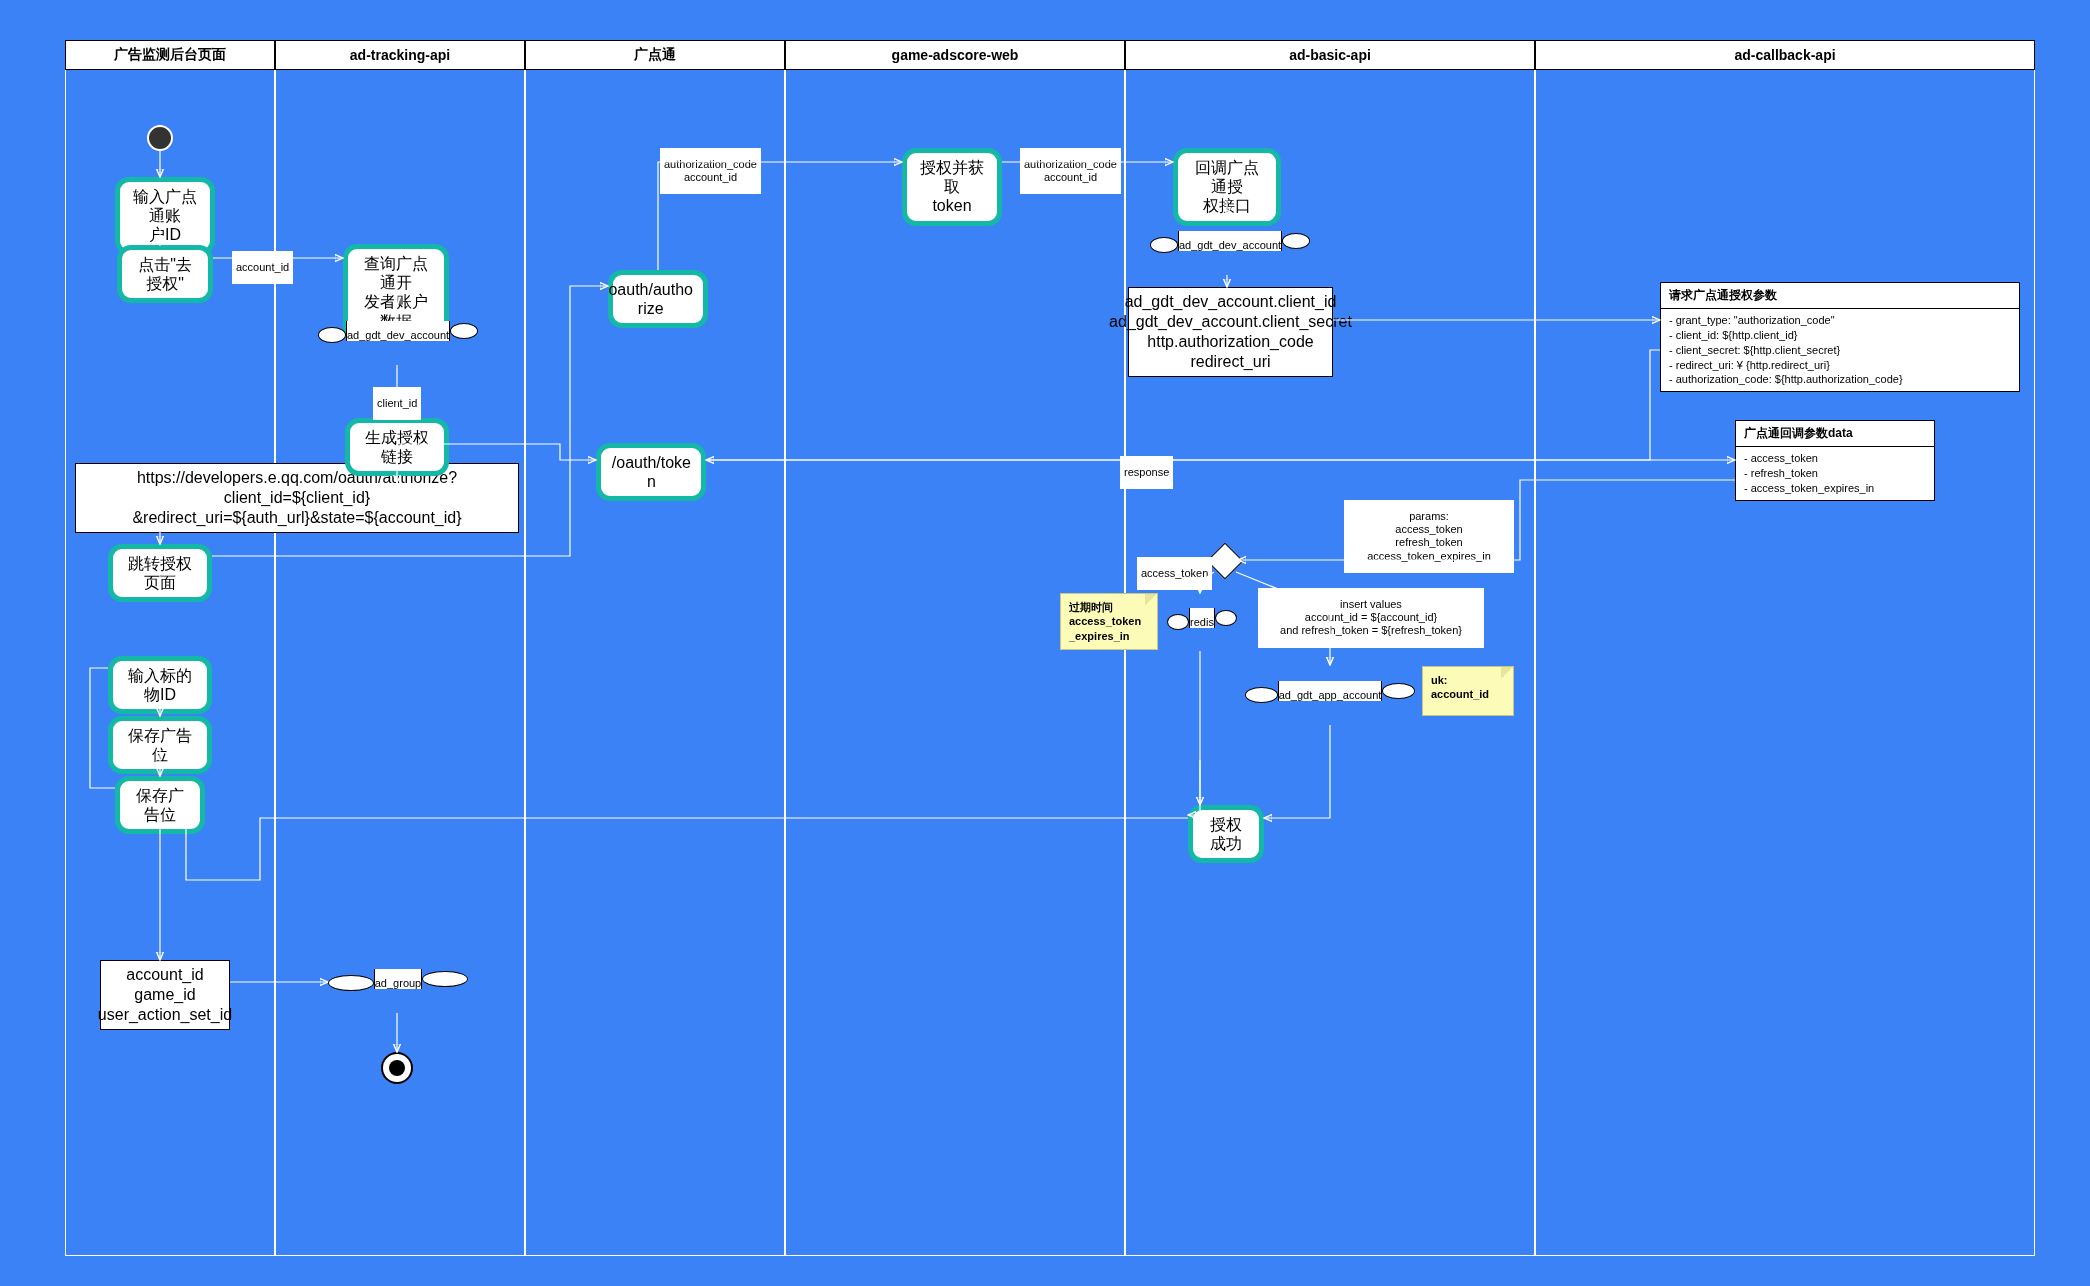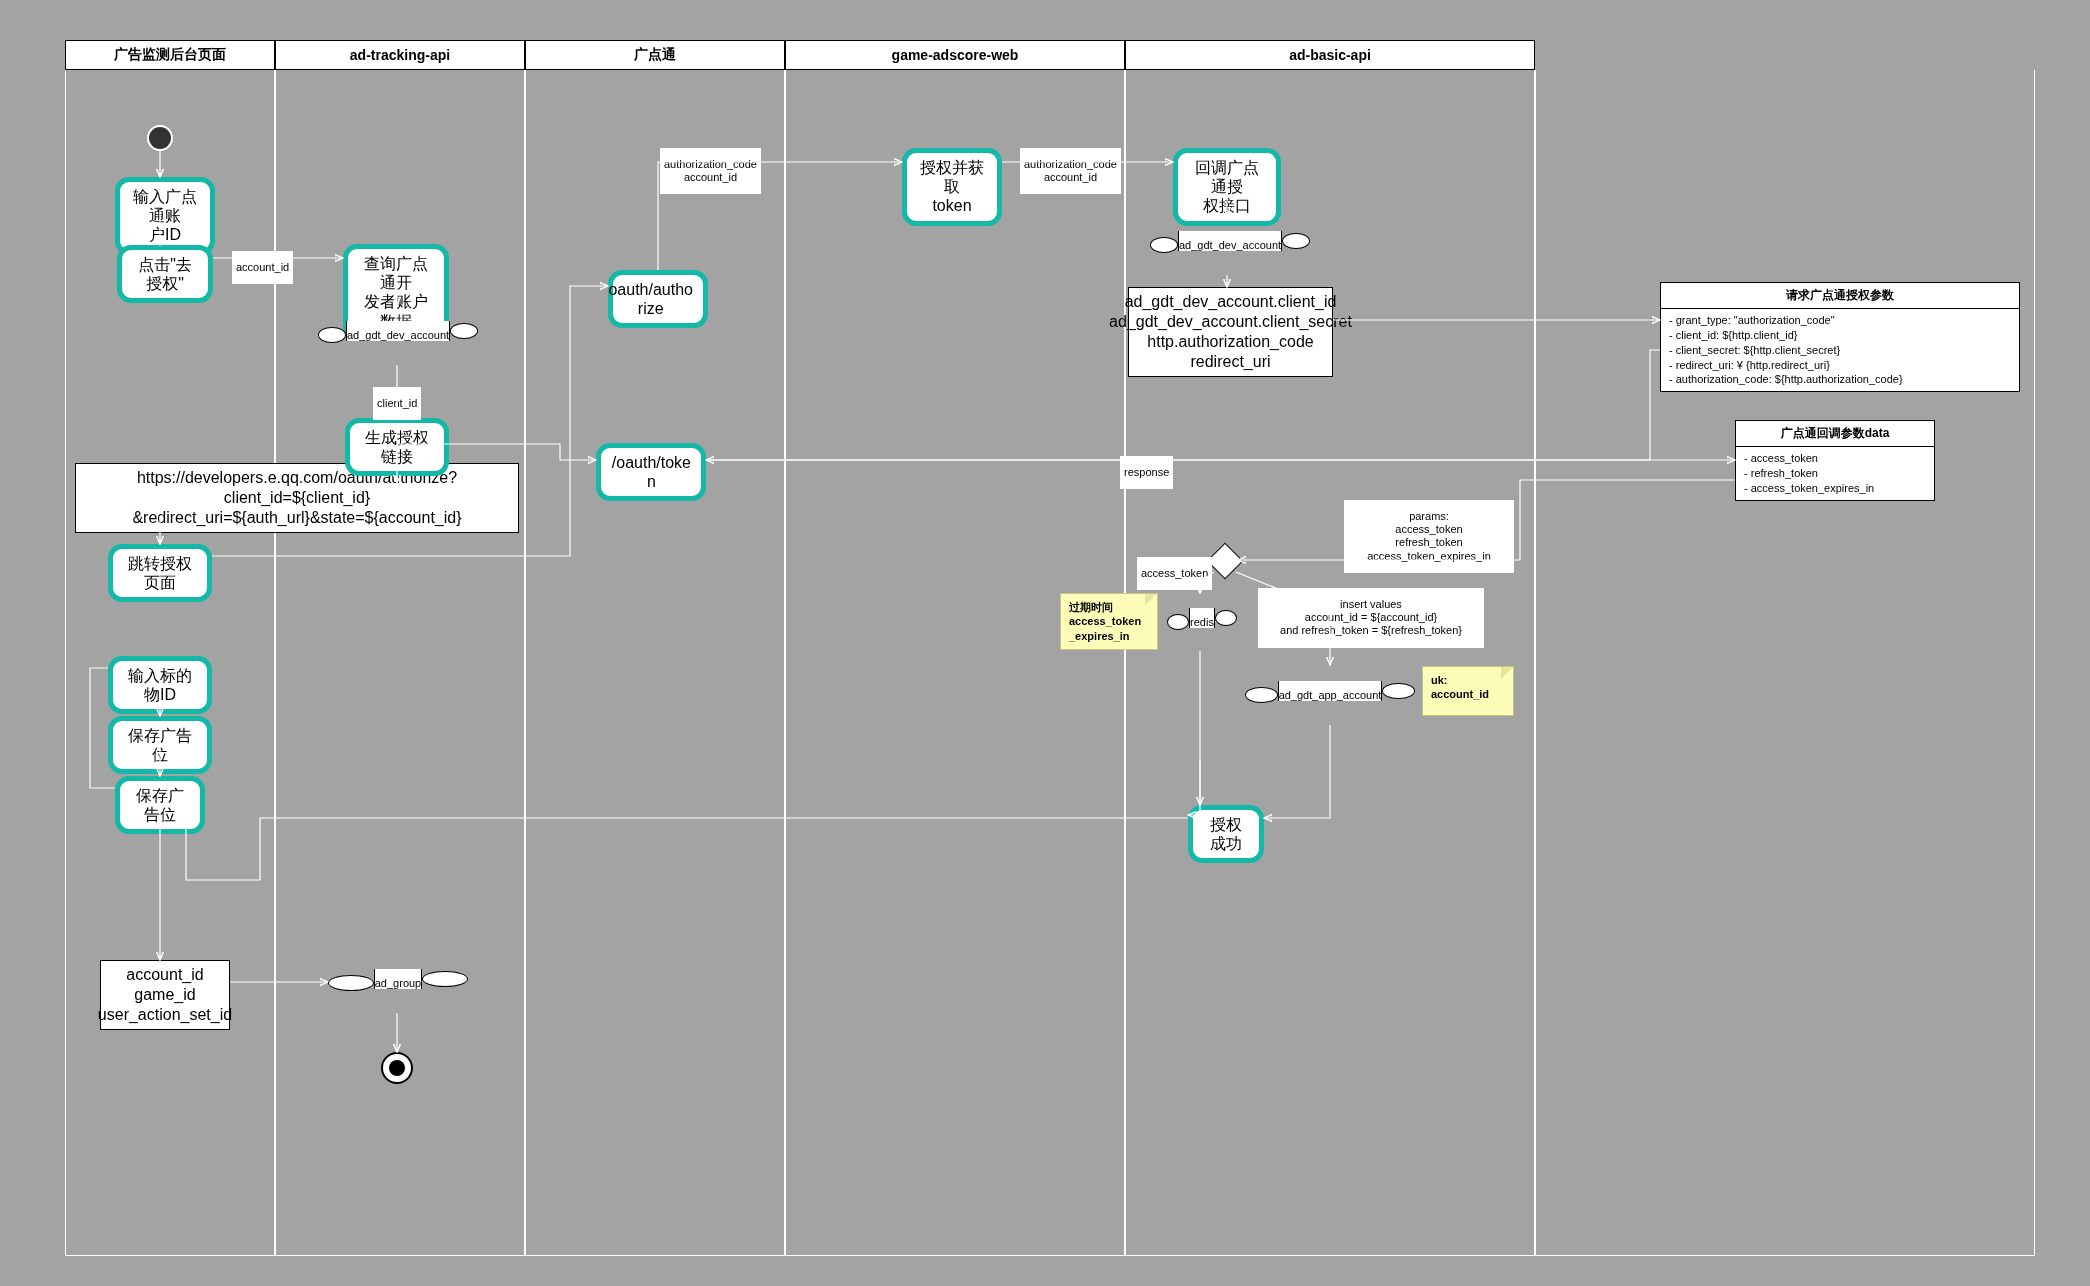--- a/index.html
+++ b/index.html
@@ -1,17 +1,17 @@
 <!DOCTYPE html>
 <html><head>
 <meta charset="utf-8">
 <style>
   * { box-sizing: border-box; margin: 0; padding: 0; }
   html, body { width: 2090px; height: 1286px; background: #000; font-family: Arial, sans-serif; overflow: hidden; }
-  .canvas { position: relative; width: 2090px; height: 1286px; background: #a3a3a3; }
+  .canvas { position: relative; width: 2090px; height: 1286px; background: #3b82f6; }
 
   
   .swimlane-header {
     position: absolute; top: 40px; height: 30px;
     background: #fff; border: 1px solid #000;
     display: flex; align-items: center; justify-content: center;
     font-size: 14px; font-weight: bold; color: #000;
   }
   .swimlane-body {
     position: absolute; top: 70px; bottom: 30px;
@@ -69,21 +69,21 @@
     content: ""; position: absolute; right: 0; top: 0;
     width: 12px; height: 12px; background: linear-gradient(135deg, #e8e59a 0%, #e8e59a 50%, transparent 50%);
   }
 
   
   .panel {
     position: absolute; background: #fff; border: 1px solid #000;
   }
   .panel .ptitle {
     border-bottom: 1px solid #000; font-weight: bold; font-size: 12px;
-    padding: 4px 8px; text-align: center;
+    padding: 4px 8px; 
   }
   .panel .pbody {
     font-size: 11px; padding: 4px 8px; line-height: 1.35;
   }
 
   
   .start-circle {
     position: absolute; width: 26px; height: 26px; background: #333;
     border: 2px solid #fff; border-radius: 50%;
   }
@@ -128,20 +128,23 @@
   <div class="swimlane-header" style="left:785px;width:340px">
       <span>game-adscore-web</span>
     </div>
   <div class="swimlane-body" style="left:785px;width:340px"></div>
 
   <div class="swimlane-header" style="left:1125px;width:410px">
       <span>ad-basic-api</span>
     </div>
   <div class="swimlane-body" style="left:1125px;width:410px"></div>
 
+  <div class="swimlane-header" style="left:1535px;width:500px">
+      <span>ad-callback-api</span>
+    </div>
   <div class="swimlane-body" style="left:1535px;width:500px"></div>
 
   <div class="start-circle" style="left:147px;top:125px"></div>
   <div class="pill" style="left:115px;top:177px;width:100px">
       <span>输入广点通账<br>户ID</span>
     </div>
   <div class="pill" style="left:117px;top:245px;width:96px">
       <span>点击"去授权"</span>
     </div>
   <div class="rect" style="left:75px;top:463px;width:444px">

